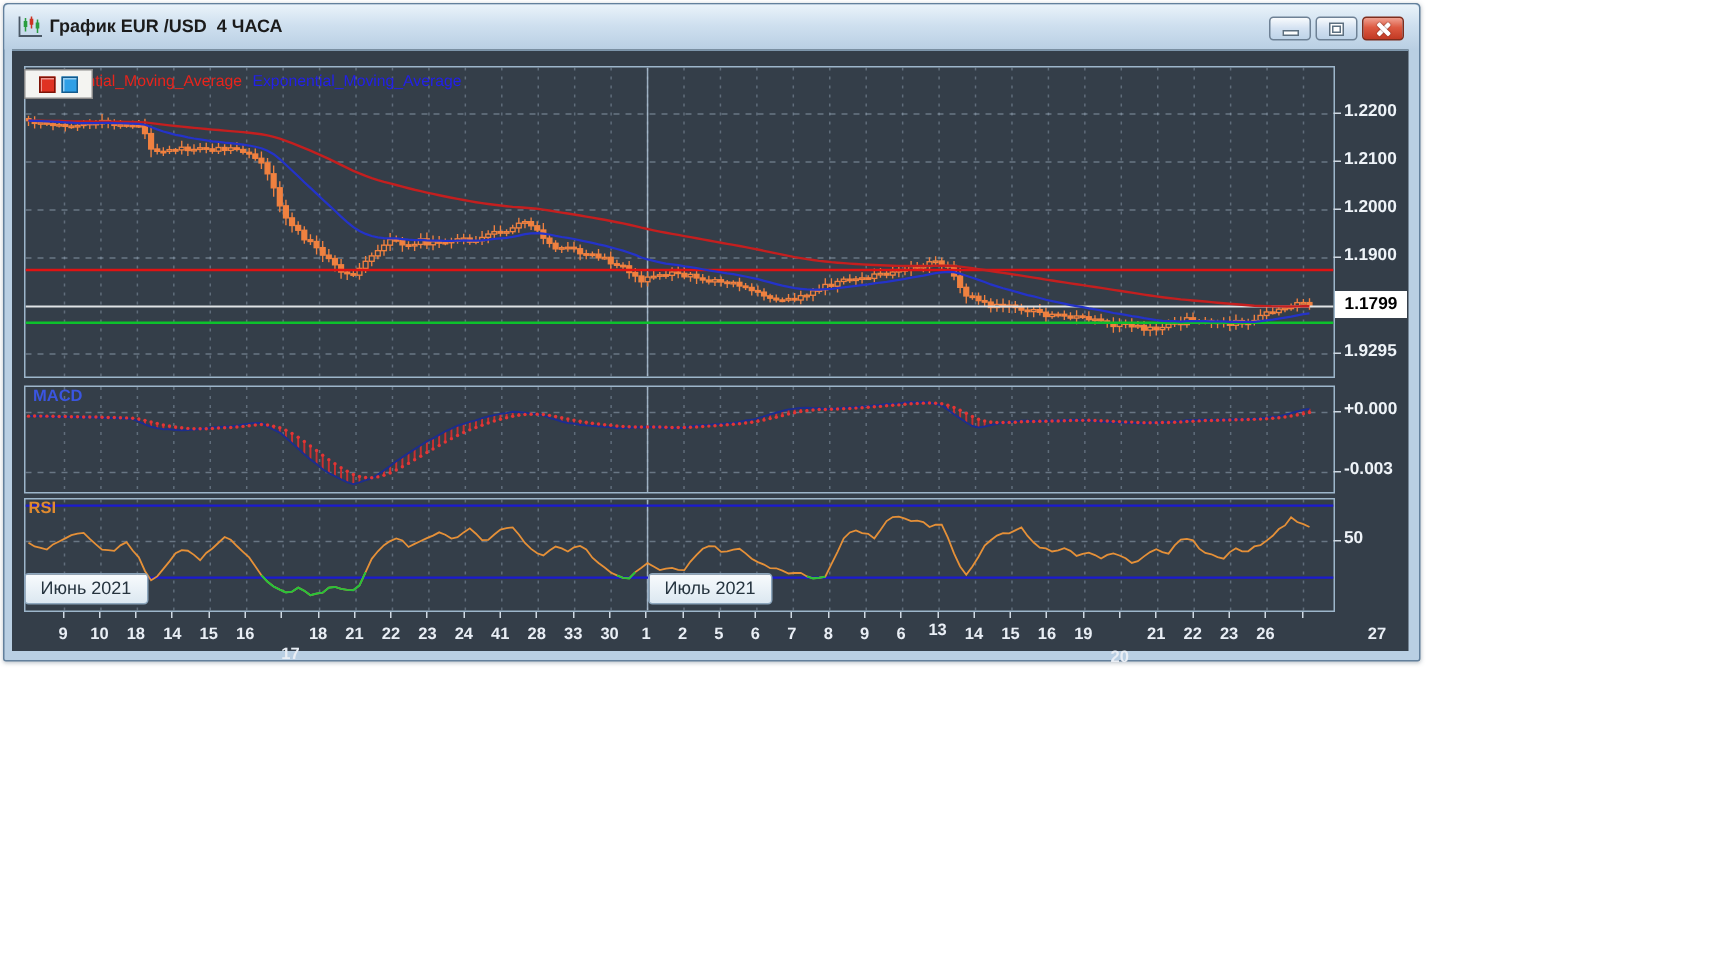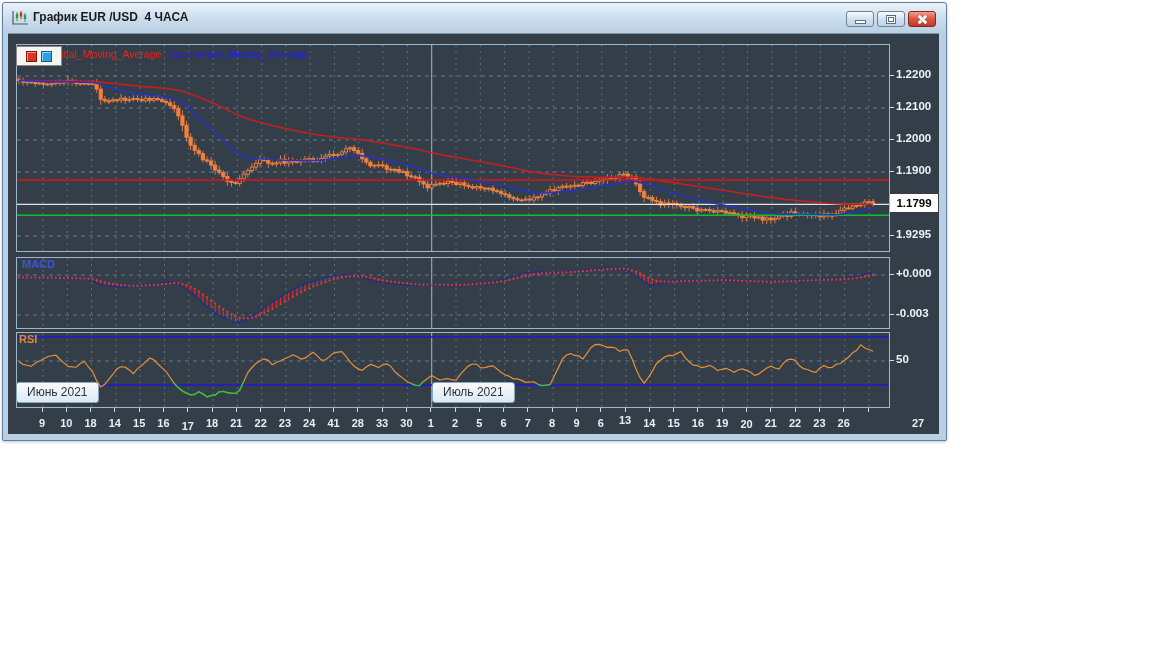--- a/index.html
+++ b/index.html
@@ -1056,21 +1056,21 @@
         <div class="date-label" style="left: 46.2941px; top: 9px;">10</div>
         <div class="tickmark" style="left: 82.0882px; top: 0px; width: 1px; height: 4px;"></div>
         <div class="date-label" style="left: 70.5882px; top: 9px;">18</div>
         <div class="tickmark" style="left: 106.382px; top: 0px; width: 1px; height: 4px;"></div>
         <div class="date-label" style="left: 94.8824px; top: 9px;">14</div>
         <div class="tickmark" style="left: 130.676px; top: 0px; width: 1px; height: 4px;"></div>
         <div class="date-label" style="left: 119.176px; top: 9px;">15</div>
         <div class="tickmark" style="left: 154.971px; top: 0px; width: 1px; height: 4px;"></div>
         <div class="date-label" style="left: 143.471px; top: 9px;">16</div>
         <div class="tickmark" style="left: 179.265px; top: 0px; width: 1px; height: 4px;"></div>
-        <div class="date-label" style="left: 167.765px; top: 12px;">17</div>
+        <div class="date-label" style="left: 167.765px; top: 22px; text-align: right;">17</div>
         <div class="tickmark" style="left: 203.559px; top: 0px; width: 1px; height: 4px;"></div>
         <div class="date-label" style="left: 192.059px; top: 9px;">18</div>
         <div class="tickmark" style="left: 227.853px; top: 0px; width: 1px; height: 4px;"></div>
         <div class="date-label" style="left: 216.353px; top: 9px;">21</div>
         <div class="tickmark" style="left: 252.147px; top: 0px; width: 1px; height: 4px;"></div>
         <div class="date-label" style="left: 240.647px; top: 9px;">22</div>
         <div class="tickmark" style="left: 276.441px; top: 0px; width: 1px; height: 4px;"></div>
         <div class="date-label" style="left: 264.941px; top: 9px;">23</div>
         <div class="tickmark" style="left: 300.735px; top: 0px; width: 1px; height: 4px;"></div>
         <div class="date-label" style="left: 289.235px; top: 9px;">24</div>
@@ -1102,21 +1102,21 @@
         <div class="date-label" style="left: 605.059px; top: 6px;">13</div>
         <div class="tickmark" style="left: 640.853px; top: 0px; width: 1px; height: 4px;"></div>
         <div class="date-label" style="left: 629.353px; top: 9px;">14</div>
         <div class="tickmark" style="left: 665.147px; top: 0px; width: 1px; height: 4px;"></div>
         <div class="date-label" style="left: 653.647px; top: 9px;">15</div>
         <div class="tickmark" style="left: 689.441px; top: 0px; width: 1px; height: 4px;"></div>
         <div class="date-label" style="left: 677.941px; top: 9px;">16</div>
         <div class="tickmark" style="left: 713.735px; top: 0px; width: 1px; height: 4px;"></div>
         <div class="date-label" style="left: 702.235px; top: 9px;">19</div>
         <div class="tickmark" style="left: 738.029px; top: 0px; width: 1px; height: 4px;"></div>
-        <div class="date-label" style="left: 726.529px; top: 10px;">20</div>
+        <div class="date-label" style="left: 726.529px; top: 24px;">20</div>
         <div class="tickmark" style="left: 762.324px; top: 0px; width: 1px; height: 4px;"></div>
         <div class="date-label" style="left: 750.824px; top: 9px;">21</div>
         <div class="tickmark" style="left: 786.618px; top: 0px; width: 1px; height: 4px;"></div>
         <div class="date-label" style="left: 775.118px; top: 9px;">22</div>
         <div class="tickmark" style="left: 810.912px; top: 0px; width: 1px; height: 4px;"></div>
         <div class="date-label" style="left: 799.412px; top: 9px;">23</div>
         <div class="tickmark" style="left: 835.206px; top: 0px; width: 1px; height: 4px;"></div>
         <div class="date-label" style="left: 823.706px; top: 9px;">26</div>
         <div class="tickmark" style="left: 859.5px; top: 0px; width: 1px; height: 4px;"></div>
         <div class="date-label" style="left: 898px; top: 9px;">27</div>

